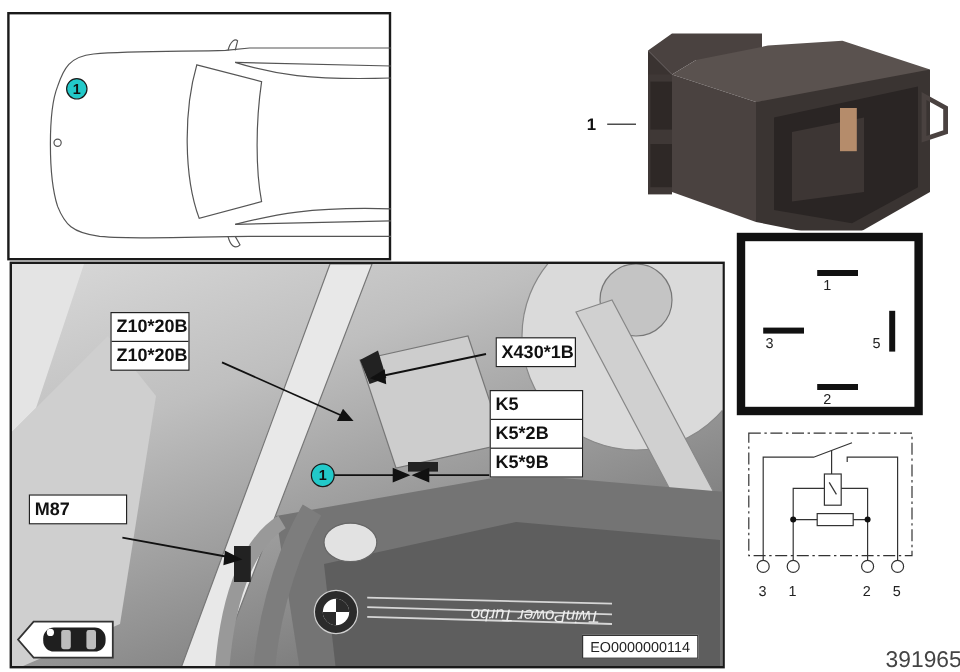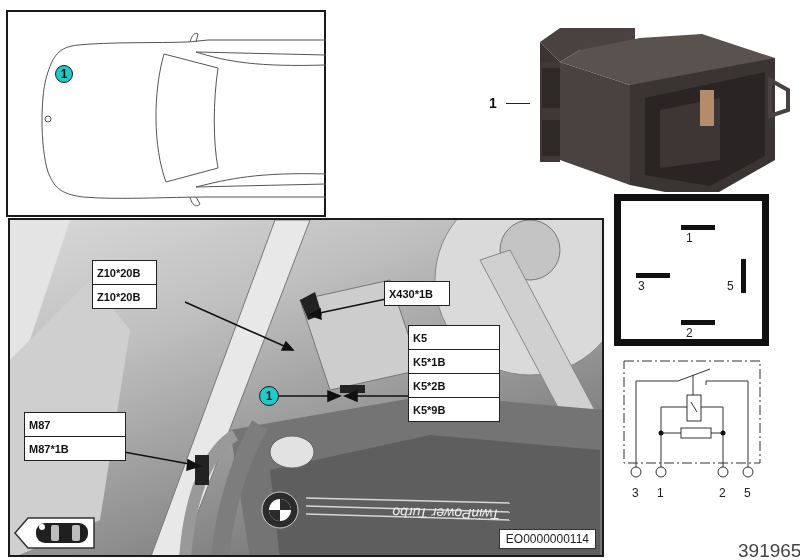--- a/index.html
+++ b/index.html
@@ -47,27 +47,27 @@
     border: 2px solid #1a1a1a; box-sizing: border-box; overflow: hidden;
     background: linear-gradient(160deg, #d9d9d9 0%, #bfbfbf 30%, #9d9d9d 55%, #7a7a7a 80%, #6c6c6c 100%);
   }
   .engine-panel svg.bg { position: absolute; left: 0; top: 0; }
 
   .label-stack {
     position: absolute; background: #fff; border: 1.5px solid #222;
     box-sizing: border-box; display: flex; flex-direction: column;
   }
   .label-stack .lbl {
-    font-weight: bold; font-size: 11px; color: #111; padding: 1px 16px 0 4px;
+    font-weight: bold; font-size: 15px; color: #111; padding: 1px 1px 0 4px;
     height: 22px; line-height: 22px; border-top: 1.5px solid #222; white-space: nowrap;
   }
   .label-stack .lbl:first-child { border-top: none; }
 
   .eo-code {
-    right: 6px; bottom: 6px; background: #fff; border: 1.5px solid #333;
+    right: 20px; bottom: 6px; background: #fff; border: 1.5px solid #333;
     font-size: 12px; color: #222; padding: 2px 6px;
   }
   .nav-car {
     left: 4px; top: 296px; width: 82px; height: 34px;
   }
 </style>
 </head>
 <body>
 
 <div class="abs car-panel">
@@ -219,34 +219,32 @@
     </g>
   </svg>
 
   <div class="abs callout" style="left:249px; top:166px; width:20px; height:20px;">1</div>
 
   <div class="label-stack" style="left:82px; top:40px;">
     <div class="lbl">Z10*20B</div>
     <div class="lbl">Z10*20B</div>
   </div>
 
-  <div class="label-stack" style="left:374px; top:61px;">
+  <div class="label-stack" style="left:403px; top:61px;">
     <div class="lbl">X430*1B</div>
   </div>
 
-  <div class="label-stack" style="left:398px; top:105px; width:92px;">
+  <div class="label-stack" style="left:398px; top:105px; width:78px;">
     <div class="lbl">K5</div>
-    <div class="lbl">K5*1B</div>
     <div class="lbl">K5*2B</div>
     <div class="lbl">K5*9B</div>
   </div>
 
-  <div class="label-stack" style="left:14px; top:192px; width:102px;">
+  <div class="label-stack" style="left:14px; top:192px; width:82px;">
     <div class="lbl">M87</div>
-    <div class="lbl">M87*1B</div>
   </div>
 
   <div class="abs nav-car">
     <svg width="82" height="34" viewBox="0 0 82 34">
       <polygon points="1,17 14,2 80,2 80,32 14,32" fill="#fff" stroke="#333" stroke-width="1.5"></polygon>
       <rect x="22" y="7" width="52" height="20" rx="9" fill="#1f1f1f"></rect>
       <rect x="37" y="9" width="8" height="16" rx="2" fill="#bdbdbd"></rect>
       <rect x="58" y="9" width="8" height="16" rx="2" fill="#bdbdbd"></rect>
       <circle cx="28" cy="11" r="3" fill="#fff"></circle>
     </svg>

